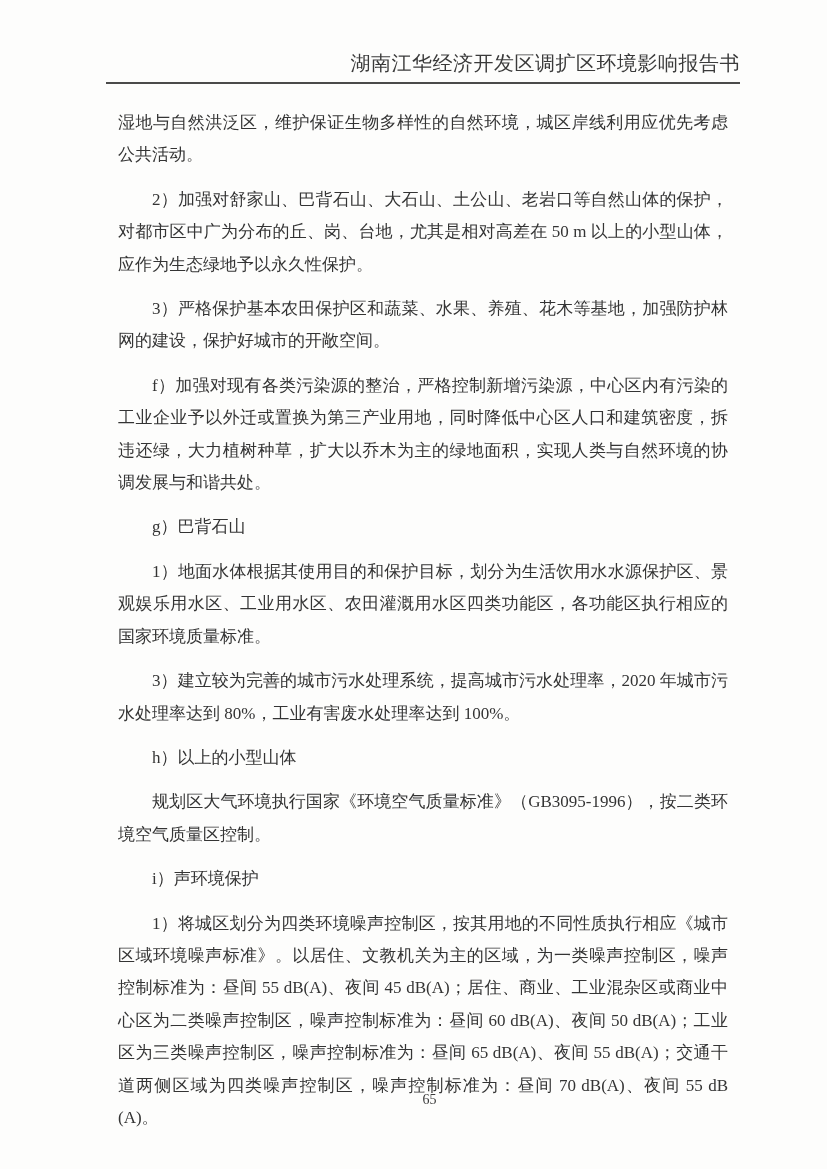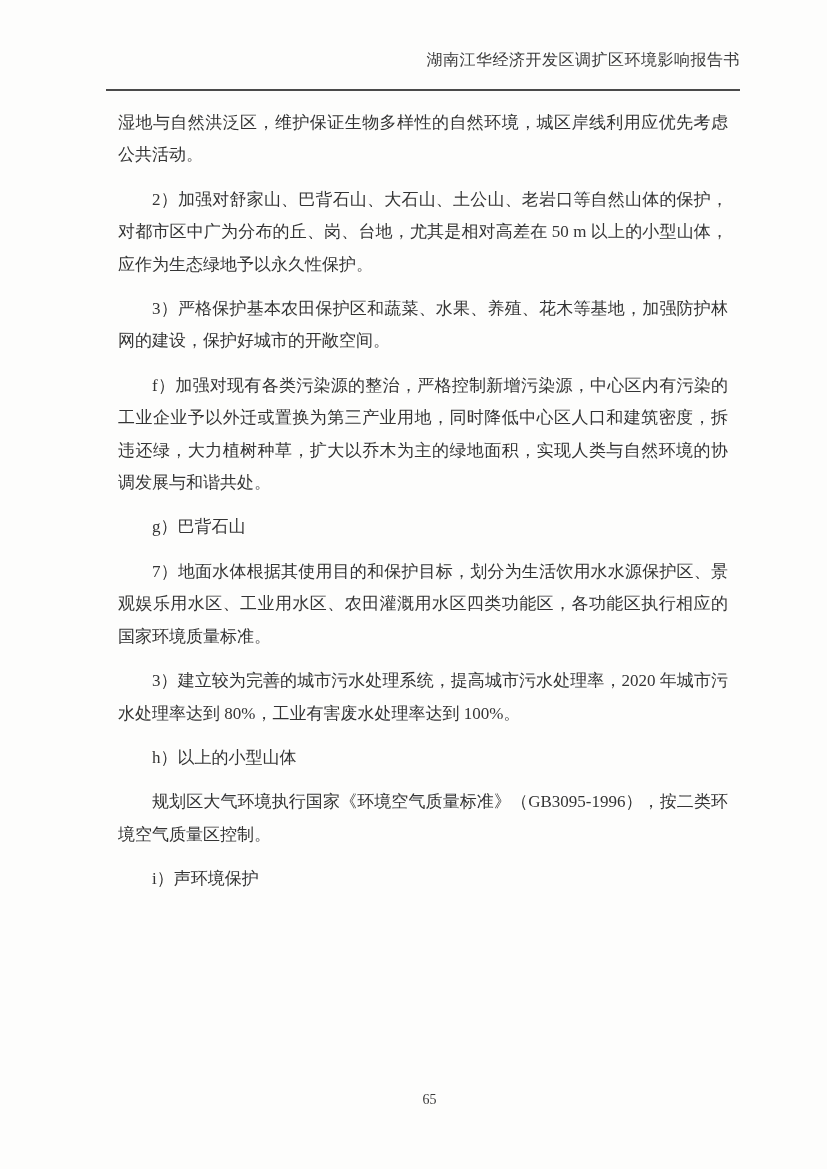--- a/index.html
+++ b/index.html
@@ -15,24 +15,24 @@
     font-family: "Liberation Serif", "DejaVu Serif", serif;
     color: #303030;
     overflow: hidden;
   }
   .header {
     position: absolute;
     top: 50px;
     left: 106px;
     width: 634px;
     text-align: right;
-    font-size: 16px;
+    font-size: 20px;
     letter-spacing: 0.5px;
     color: #3a3a3a;
-    padding-bottom: 18px;
+    padding-bottom: 5px;
     border-bottom: 2px solid #4a4a4a;
   }
   .body-text {
     position: absolute;
     top: 95px;
     left: 106px;
     width: 634px;
     font-size: 17px;
     line-height: 32.4px;
     text-align: justify;
@@ -64,24 +64,25 @@
   <div class="header">
     <span>湖南江华经济开发区调扩区环境影响报告书</span>
   </div>
 
   <div class="body-text">
     <p class="continuation">湿地与自然洪泛区，维护保证生物多样性的自然环境，城区岸线利用应优先考虑公共活动。</p>
     <p>2）加强对舒家山、巴背石山、大石山、土公山、老岩口等自然山体的保护，对都市区中广为分布的丘、岗、台地，尤其是相对高差在 50 m 以上的小型山体，应作为生态绿地予以永久性保护。</p>
     <p>3）严格保护基本农田保护区和蔬菜、水果、养殖、花木等基地，加强防护林网的建设，保护好城市的开敞空间。</p>
     <p>f）加强对现有各类污染源的整治，严格控制新增污染源，中心区内有污染的工业企业予以外迁或置换为第三产业用地，同时降低中心区人口和建筑密度，拆违还绿，大力植树种草，扩大以乔木为主的绿地面积，实现人类与自然环境的协调发展与和谐共处。</p>
     <p>g）巴背石山</p>
-    <p>7）地面水体根据其使用目的和保护目标，划分为生活饮用水水源保护区、景观娱乐用水区、工业用水区、农田灌溉用水区四类功能区，各功能区执行相应的国家环境质量标准。</p>
+    <p>1）地面水体根据其使用目的和保护目标，划分为生活饮用水水源保护区、景观娱乐用水区、工业用水区、农田灌溉用水区四类功能区，各功能区执行相应的国家环境质量标准。</p>
     <p>3）建立较为完善的城市污水处理系统，提高城市污水处理率，2020 年城市污水处理率达到 80%，工业有害废水处理率达到 100%。</p>
     <p>h）以上的小型山体</p>
     <p>规划区大气环境执行国家《环境空气质量标准》（GB3095-1996），按二类环境空气质量区控制。</p>
     <p>i）声环境保护</p>
+    <p>1）将城区划分为四类环境噪声控制区，按其用地的不同性质执行相应《城市区域环境噪声标准》。以居住、文教机关为主的区域，为一类噪声控制区，噪声控制标准为：昼间 55 dB(A)、夜间 45 dB(A)；居住、商业、工业混杂区或商业中心区为二类噪声控制区，噪声控制标准为：昼间 60 dB(A)、夜间 50 dB(A)；工业区为三类噪声控制区，噪声控制标准为：昼间 65 dB(A)、夜间 55 dB(A)；交通干道两侧区域为四类噪声控制区，噪声控制标准为：昼间 70 dB(A)、夜间 55 dB(A)。</p>
   </div>
 
   <div class="footer">
     <span>65</span>
   </div>
 
 </div>
 
 </body></html>

